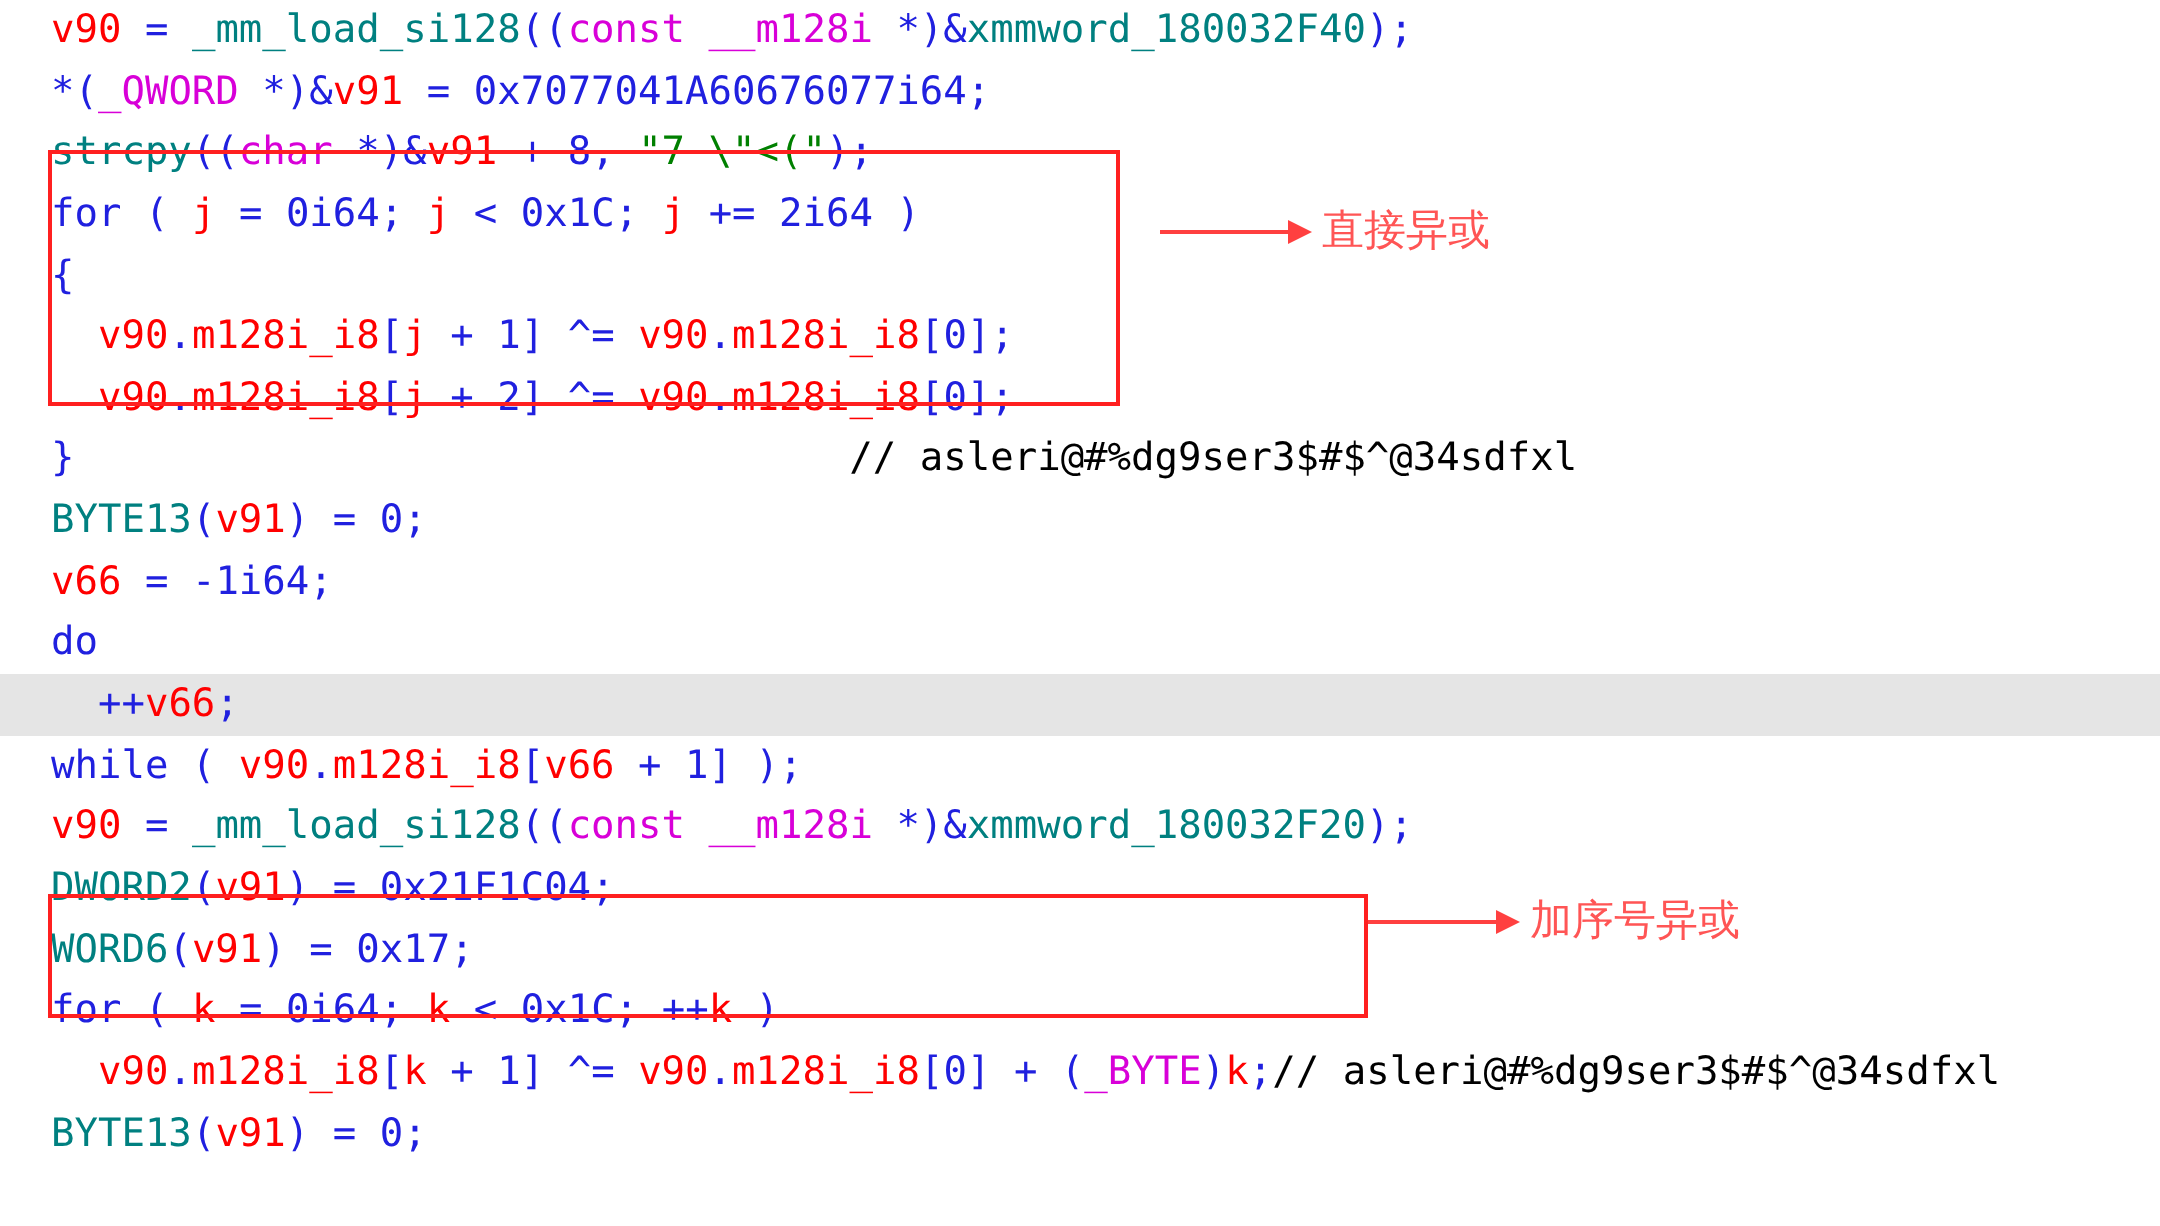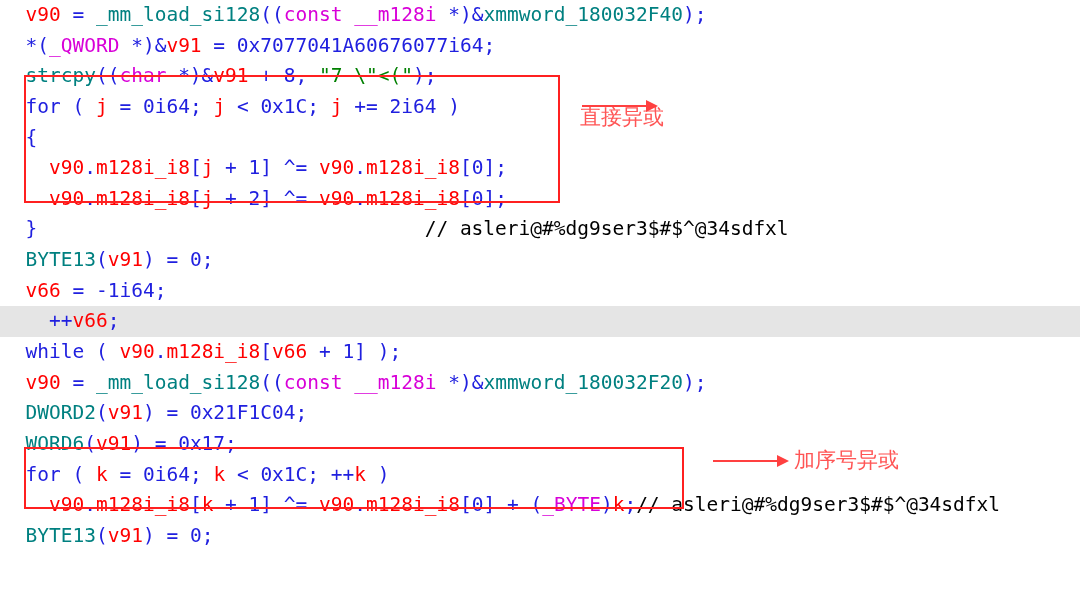--- a/index.html
+++ b/index.html
@@ -92,35 +92,36 @@
       <div class="code-line"><span>  </span><span class="t-var">v90</span><span class="t-punc"> = </span><span class="t-func">_mm_load_si128</span><span class="t-punc">((</span><span class="t-kw">const __m128i </span><span class="t-punc">*)&amp;</span><span class="t-glob">xmmword_180032F40</span><span class="t-punc">);</span></div>
       <div class="code-line"><span>  </span><span class="t-punc">*(</span><span class="t-kw">_QWORD </span><span class="t-punc">*)&amp;</span><span class="t-var">v91</span><span class="t-punc"> = </span><span class="t-num">0x7077041A60676077i64</span><span class="t-punc">;</span></div>
       <div class="code-line"><span>  </span><span class="t-func">strcpy</span><span class="t-punc">((</span><span class="t-kw">char </span><span class="t-punc">*)&amp;</span><span class="t-var">v91</span><span class="t-punc"> + </span><span class="t-num">8</span><span class="t-punc">, </span><span class="t-str">"7 \"&lt;("</span><span class="t-punc">);</span></div>
       <div class="code-line"><span>  </span><span class="t-flow">for</span><span class="t-punc"> ( </span><span class="t-var">j</span><span class="t-punc"> = </span><span class="t-num">0i64</span><span class="t-punc">; </span><span class="t-var">j</span><span class="t-punc"> &lt; </span><span class="t-num">0x1C</span><span class="t-punc">; </span><span class="t-var">j</span><span class="t-punc"> += </span><span class="t-num">2i64</span><span class="t-punc"> )</span></div>
       <div class="code-line"><span>  </span><span class="t-punc">{</span></div>
       <div class="code-line"><span>    </span><span class="t-var">v90</span><span class="t-punc">.</span><span class="t-var">m128i_i8</span><span class="t-punc">[</span><span class="t-var">j</span><span class="t-punc"> + </span><span class="t-num">1</span><span class="t-punc">] ^= </span><span class="t-var">v90</span><span class="t-punc">.</span><span class="t-var">m128i_i8</span><span class="t-punc">[</span><span class="t-num">0</span><span class="t-punc">];</span></div>
       <div class="code-line"><span>    </span><span class="t-var">v90</span><span class="t-punc">.</span><span class="t-var">m128i_i8</span><span class="t-punc">[</span><span class="t-var">j</span><span class="t-punc"> + </span><span class="t-num">2</span><span class="t-punc">] ^= </span><span class="t-var">v90</span><span class="t-punc">.</span><span class="t-var">m128i_i8</span><span class="t-punc">[</span><span class="t-num">0</span><span class="t-punc">];</span></div>
       <div class="code-line"><span>  </span><span class="t-punc">}</span><span class="t-plain">                                 </span><span class="t-cmt">// asleri@#%dg9ser3$#$^@34sdfxl</span></div>
       <div class="code-line"><span>  </span><span class="t-func">BYTE13</span><span class="t-punc">(</span><span class="t-var">v91</span><span class="t-punc">) = </span><span class="t-num">0</span><span class="t-punc">;</span></div>
       <div class="code-line"><span>  </span><span class="t-var">v66</span><span class="t-punc"> = </span><span class="t-num">-1i64</span><span class="t-punc">;</span></div>
+      <div class="code-line"><span>  </span><span class="t-flow">do</span></div>
       <div class="code-line highlighted"><span>    </span><span class="t-punc">++</span><span class="t-var">v66</span><span class="t-punc">;</span></div>
       <div class="code-line"><span>  </span><span class="t-flow">while</span><span class="t-punc"> ( </span><span class="t-var">v90</span><span class="t-punc">.</span><span class="t-var">m128i_i8</span><span class="t-punc">[</span><span class="t-var">v66</span><span class="t-punc"> + </span><span class="t-num">1</span><span class="t-punc">] );</span></div>
       <div class="code-line"><span>  </span><span class="t-var">v90</span><span class="t-punc"> = </span><span class="t-func">_mm_load_si128</span><span class="t-punc">((</span><span class="t-kw">const __m128i </span><span class="t-punc">*)&amp;</span><span class="t-glob">xmmword_180032F20</span><span class="t-punc">);</span></div>
       <div class="code-line"><span>  </span><span class="t-func">DWORD2</span><span class="t-punc">(</span><span class="t-var">v91</span><span class="t-punc">) = </span><span class="t-num">0x21F1C04</span><span class="t-punc">;</span></div>
       <div class="code-line"><span>  </span><span class="t-func">WORD6</span><span class="t-punc">(</span><span class="t-var">v91</span><span class="t-punc">) = </span><span class="t-num">0x17</span><span class="t-punc">;</span></div>
       <div class="code-line"><span>  </span><span class="t-flow">for</span><span class="t-punc"> ( </span><span class="t-var">k</span><span class="t-punc"> = </span><span class="t-num">0i64</span><span class="t-punc">; </span><span class="t-var">k</span><span class="t-punc"> &lt; </span><span class="t-num">0x1C</span><span class="t-punc">; ++</span><span class="t-var">k</span><span class="t-punc"> )</span></div>
       <div class="code-line"><span>    </span><span class="t-var">v90</span><span class="t-punc">.</span><span class="t-var">m128i_i8</span><span class="t-punc">[</span><span class="t-var">k</span><span class="t-punc"> + </span><span class="t-num">1</span><span class="t-punc">] ^= </span><span class="t-var">v90</span><span class="t-punc">.</span><span class="t-var">m128i_i8</span><span class="t-punc">[</span><span class="t-num">0</span><span class="t-punc">] + (</span><span class="t-kw">_BYTE</span><span class="t-punc">)</span><span class="t-var">k</span><span class="t-punc">;</span><span class="t-cmt">// asleri@#%dg9ser3$#$^@34sdfxl</span></div>
       <div class="code-line"><span>  </span><span class="t-func">BYTE13</span><span class="t-punc">(</span><span class="t-var">v91</span><span class="t-punc">) = </span><span class="t-num">0</span><span class="t-punc">;</span></div>
       <div class="code-line"></div>
     </div>
   <div id="anno-layer">
       <div class="anno-box" style="left: 24px; top: 75px; width: 536px; height: 128px; border-color: rgb(255, 32, 32);"></div>
       <div class="anno-box" style="left: 24px; top: 447px; width: 660px; height: 62px; border-color: rgb(255, 32, 32);"></div>
-      <div class="anno-callout" style="left: 580px; top: 105px; flex-direction: column;">
+      <div class="anno-callout" style="left: 580px; top: 105px;">
         <span class="anno-arrow"></span>
         <span class="anno-label">直接异或</span>
       </div>
-      <div class="anno-callout" style="left: 713px; top: 450px; align-items: center;">
+      <div class="anno-callout" style="left: 684px; top: 450px; align-items: center;">
         <span class="anno-arrow"></span>
         <span class="anno-label">加序号异或</span>
       </div>
     </div>
 </div>
 
 </body></html>

